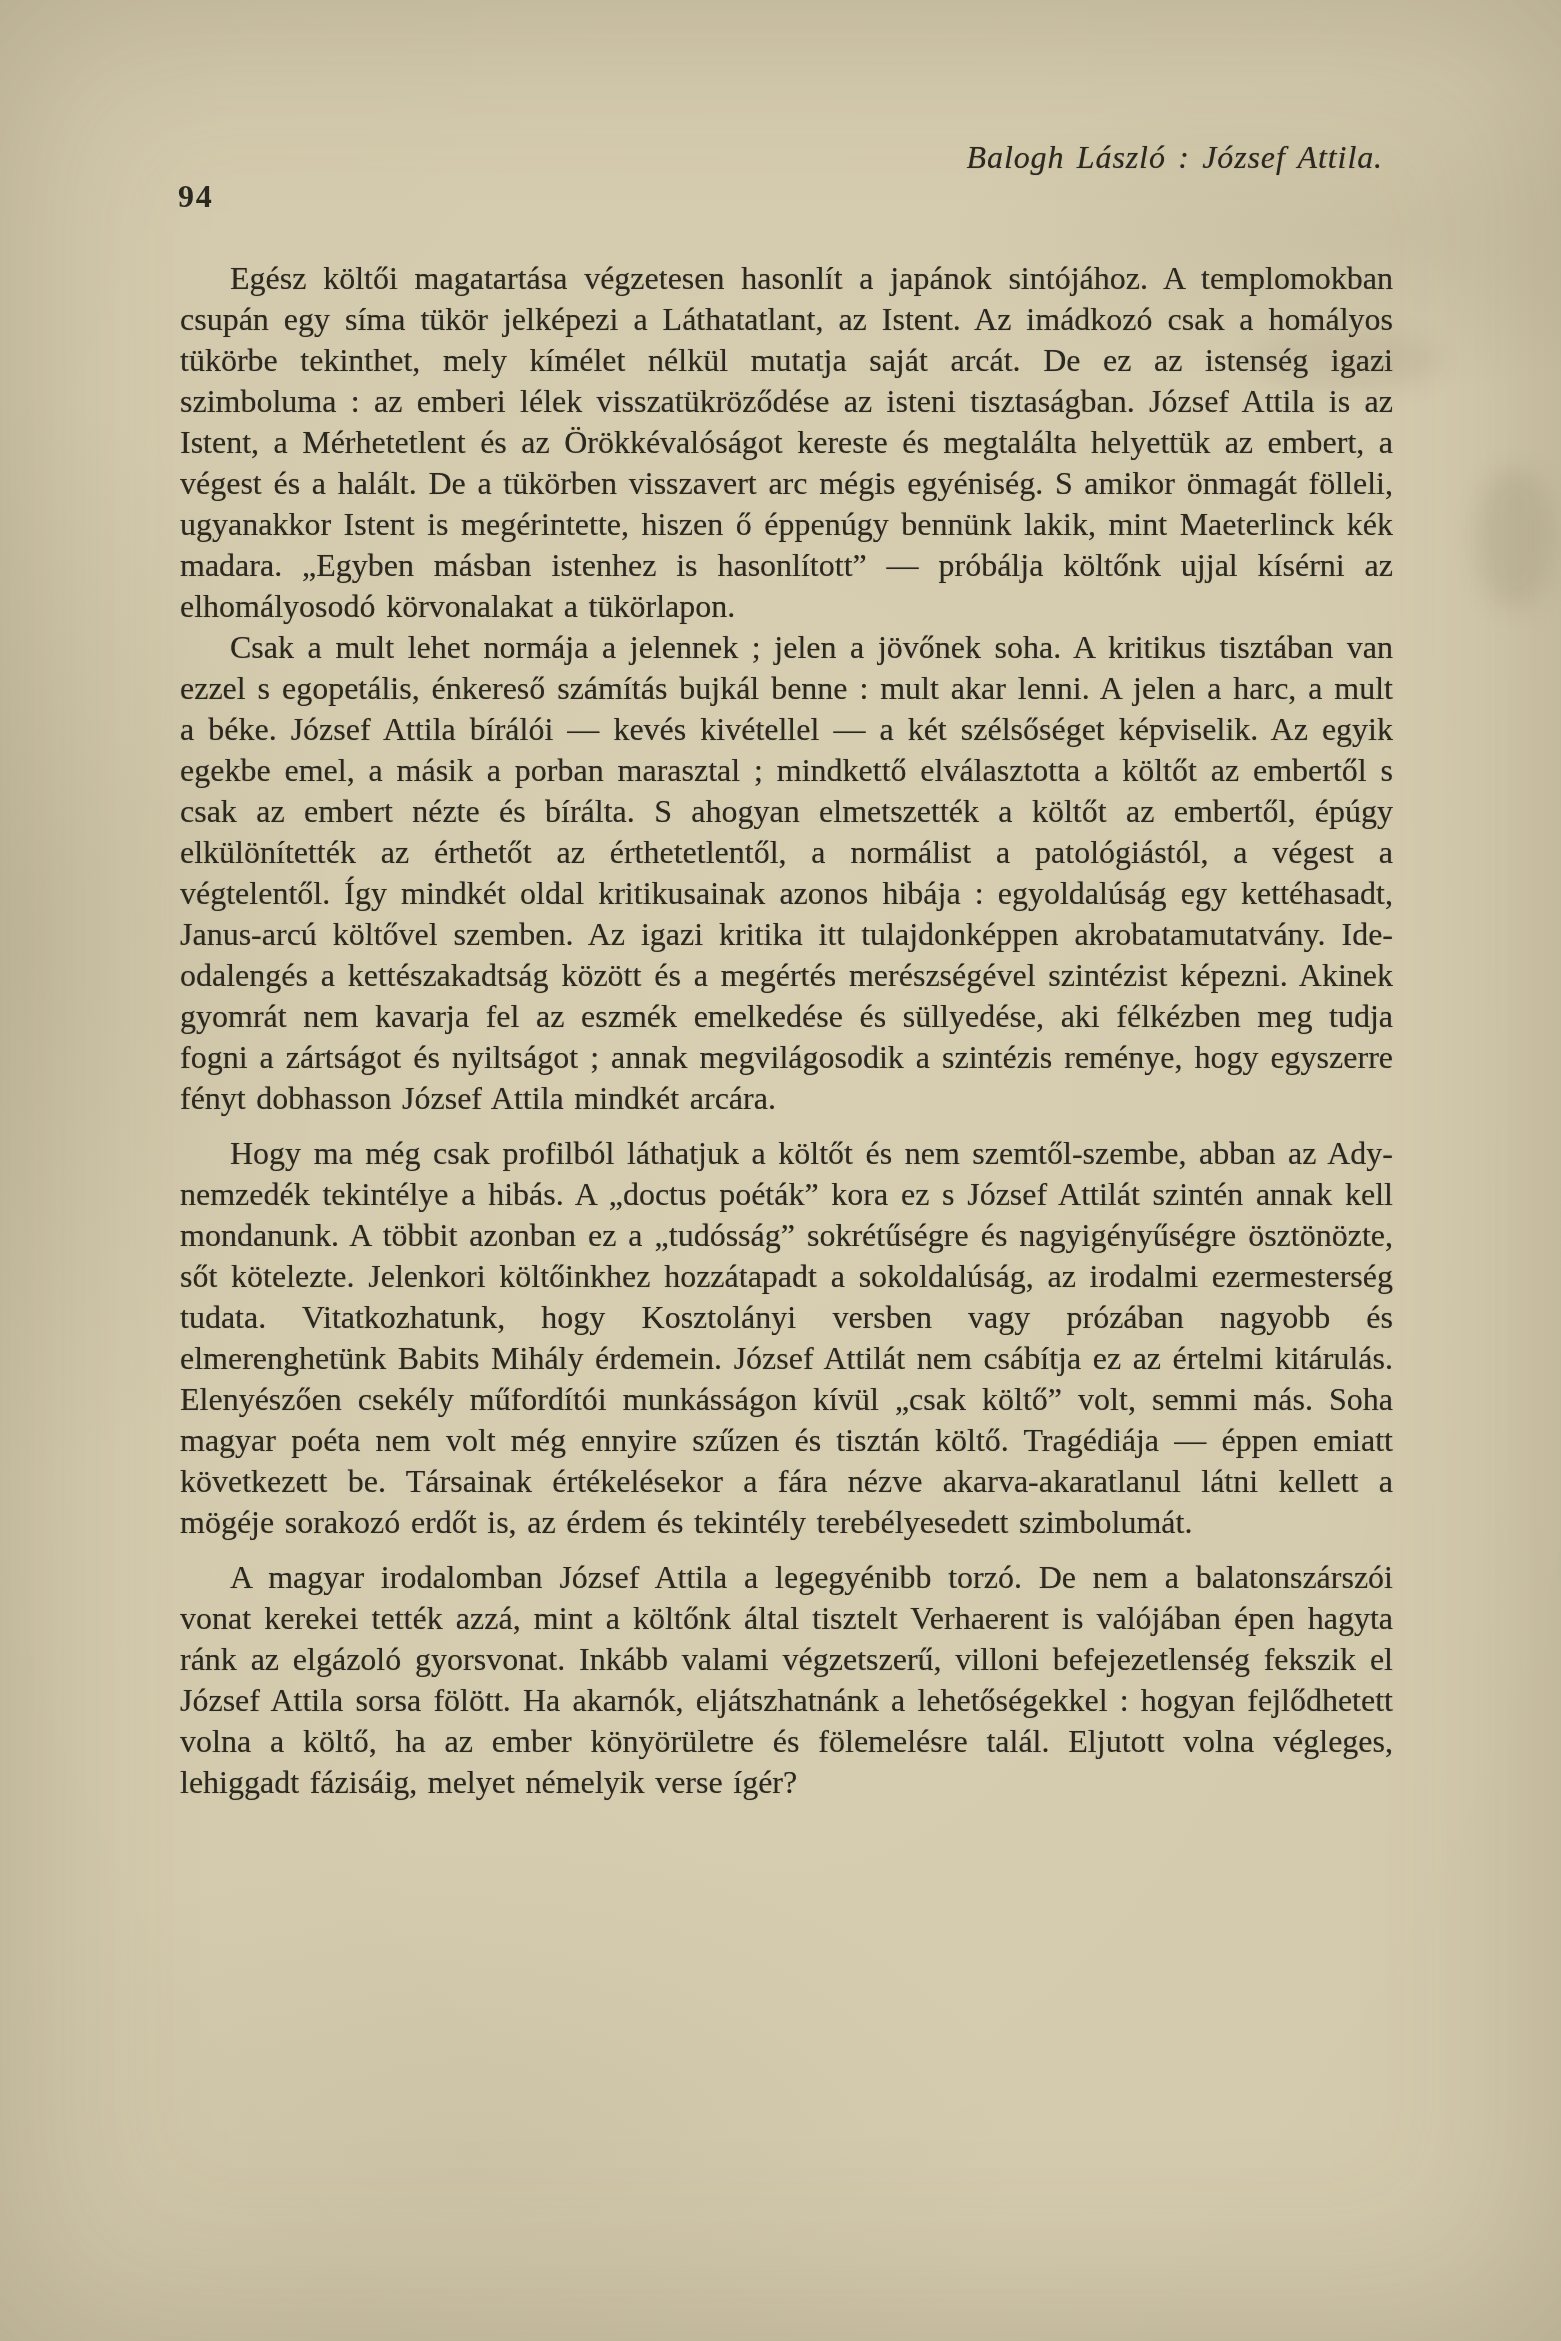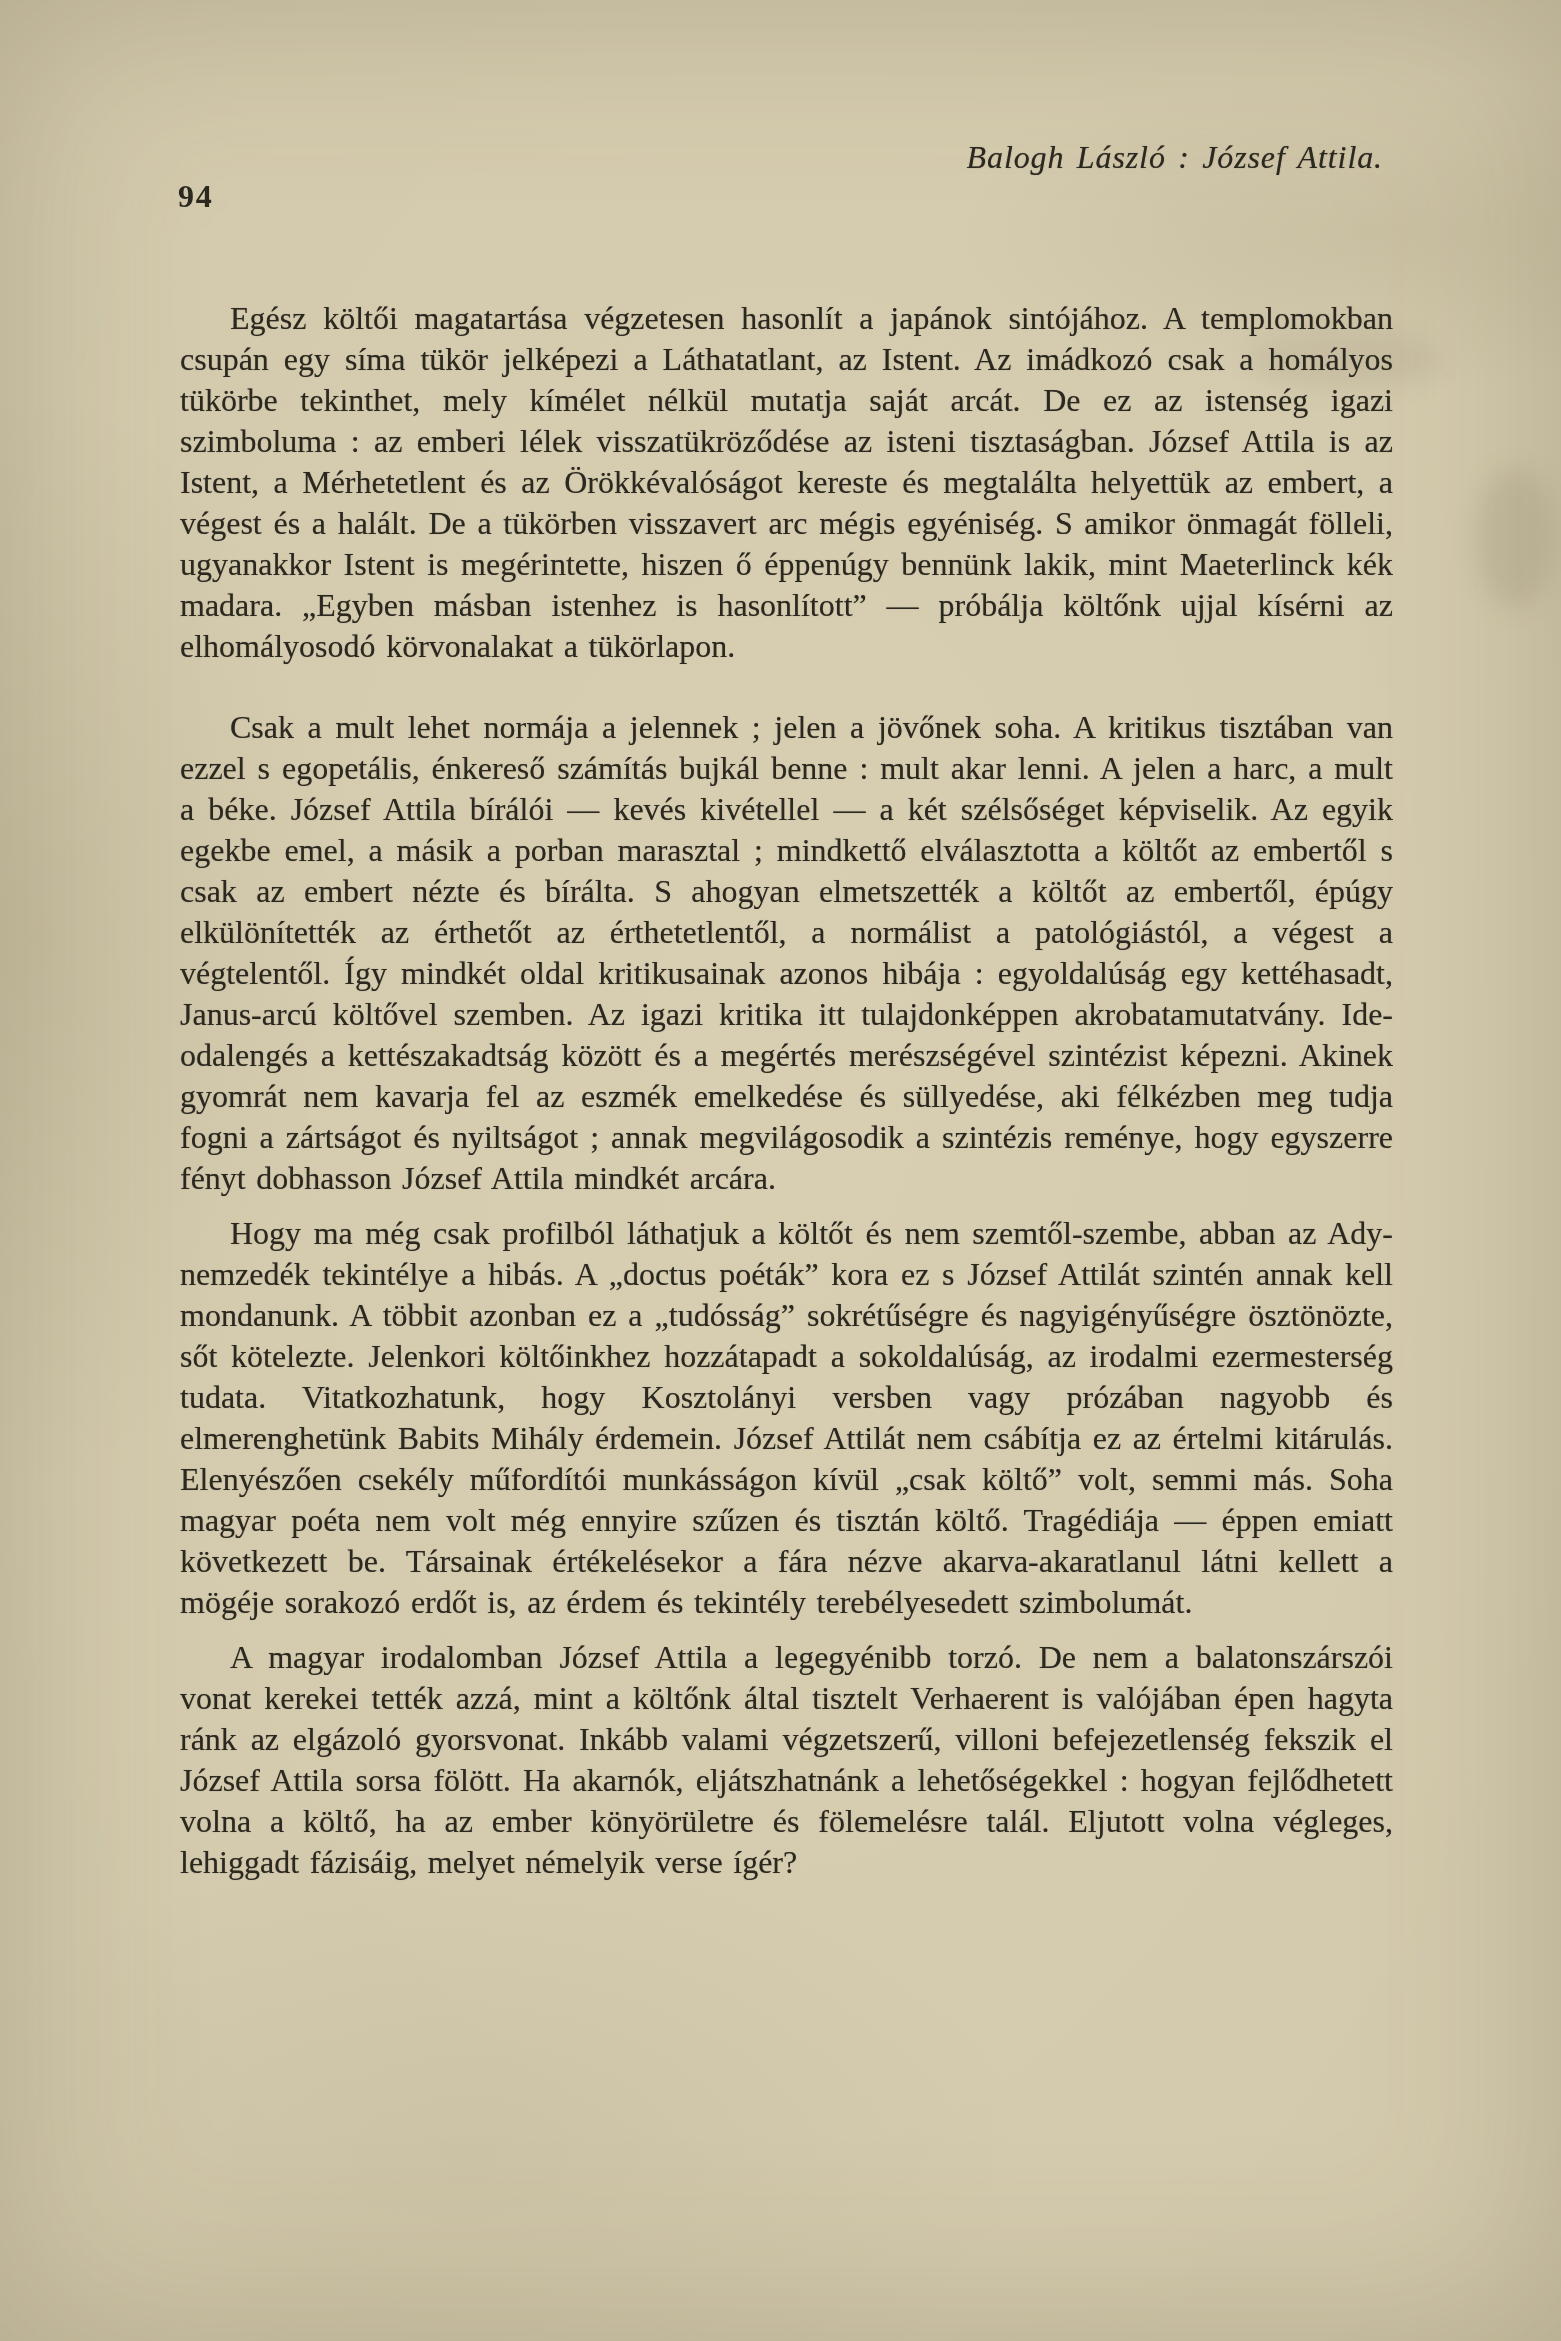--- a/index.html
+++ b/index.html
@@ -65,21 +65,21 @@
     top: 258px;
     left: 180px;
     width: 1213px;
     font-size: 32px;
     line-height: 41px;
     text-align: justify;
     word-spacing: 2.6px;
     text-shadow: 0 0 0.9px rgba(43, 40, 32, 0.45);
   }
   .text-block p { margin: 0; }
-  .text-block p.indent { text-indent: 50px; margin-top: 40px; }
+  .text-block p.indent { text-indent: 50px; }
   .text-block p.gap { margin-top: 14px; }
   .it { }
 </style>
 </head>
 <body>
 
 <div class="page">
   <div class="paper-texture"></div>
   <div class="smudge smudge-a"></div>
   <div class="smudge smudge-b"></div>

